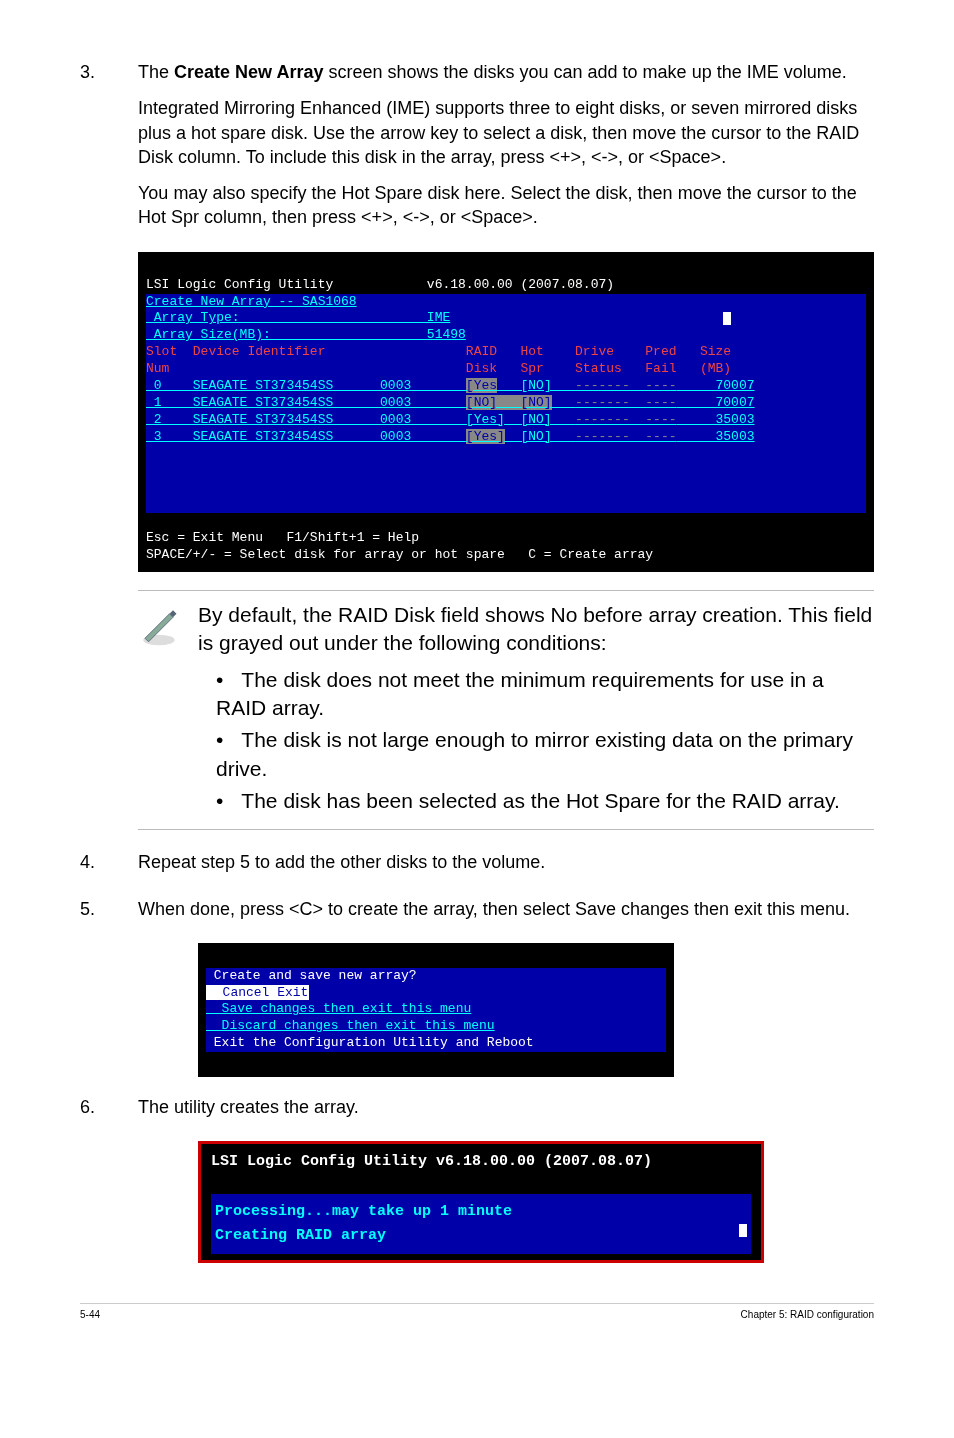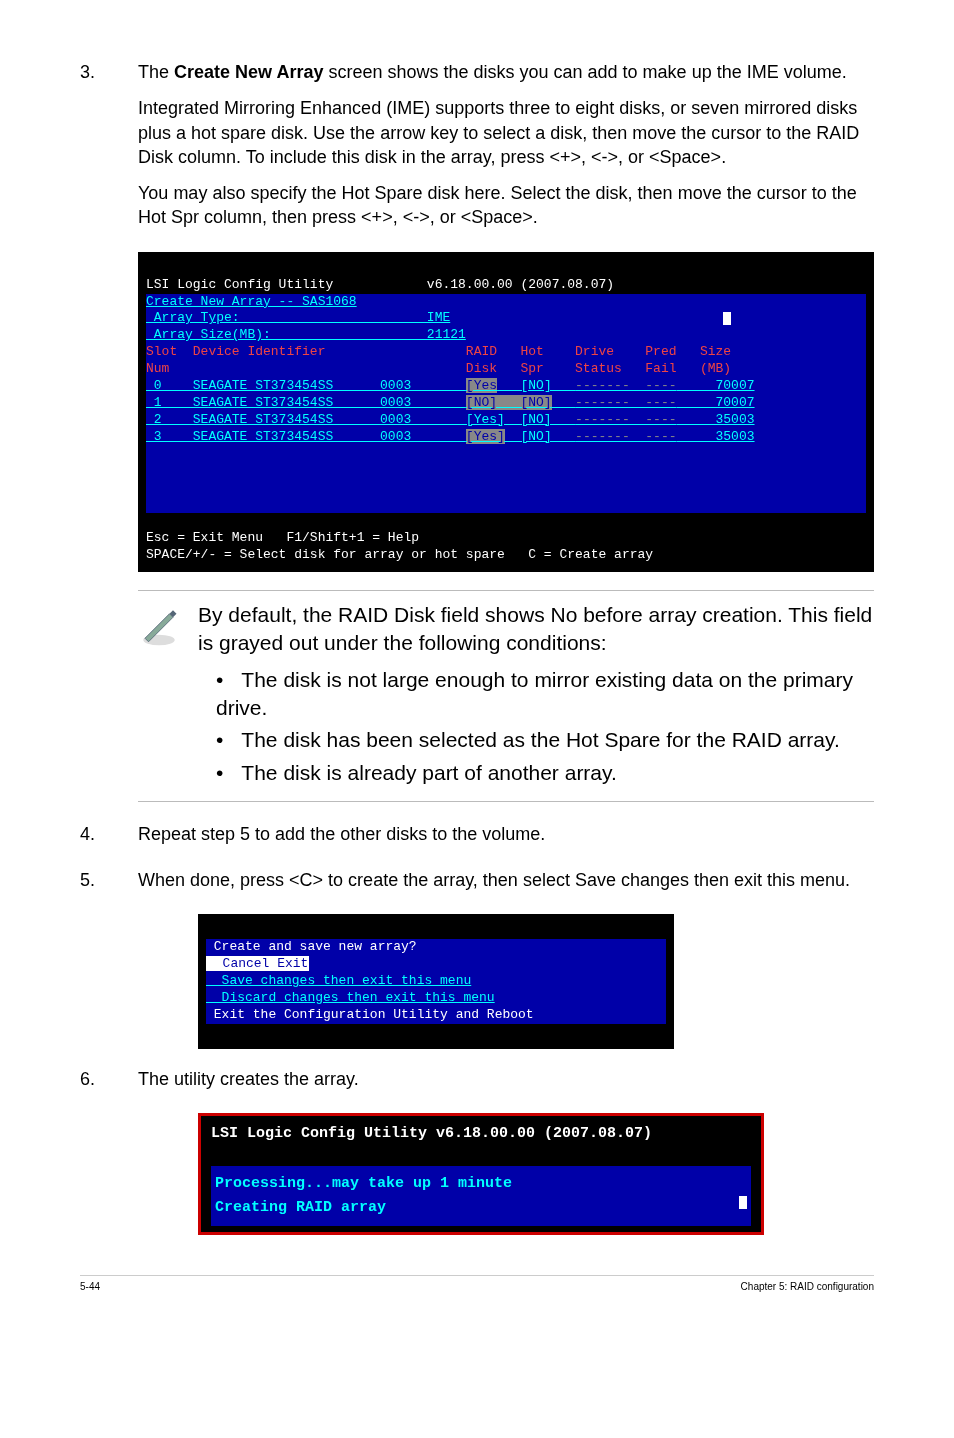--- a/index.html
+++ b/index.html
@@ -97,21 +97,21 @@
     </p>
     <p>Integrated Mirroring Enhanced (IME) supports three to eight disks, or seven mirrored disks plus a hot spare disk. Use the arrow key to select a disk, then move the cursor to the RAID Disk column. To include this disk in the array, press &lt;+&gt;, &lt;-&gt;, or &lt;Space&gt;.</p>
     <p>You may also specify the Hot Spare disk here. Select the disk, then move the cursor to the Hot Spr column, then press &lt;+&gt;, &lt;-&gt;, or &lt;Space&gt;.</p>
   </div>
 </div>
 
 <div class="terminal">
 <span class="ttl">LSI Logic Config Utility            v6.18.00.00 (2007.08.07)</span>
 <span class="bluebg"><span class="cyan">Create New Array -- SAS1068</span>
 <span class="cyan"> Array Type:                        IME</span>                                   <span class="cursor-block"></span>
-<span class="cyan"> Array Size(MB):                    21121</span>
+<span class="cyan"> Array Size(MB):                    51498</span>
 <span class="yellow">Slot  Device Identifier                  RAID   Hot    Drive    Pred   Size</span>
 <span class="yellow">Num                                      Disk   Spr    Status   Fail   (MB)</span>
 <span class="cyan"> 0    SEAGATE ST373454SS      0003       <span class="hi">[Yes</span>   [NO]   <span class="gray">-------  ----</span>     70007</span>
 <span class="cyan"> 1    SEAGATE ST373454SS      0003       <span class="hi">[NO]   [NO]</span>   <span class="gray">-------  ----</span>     70007</span>
 <span class="cyan"> 2    SEAGATE ST373454SS      0003       [Yes]  [NO]   <span class="gray">-------  ----</span>     35003</span>
 <span class="cyan"> 3    SEAGATE ST373454SS      0003       <span class="hi">[Yes]</span>  [NO]   <span class="gray">-------  ----</span>     35003</span>
 
 
 
 
@@ -124,23 +124,23 @@
   <div class="note-icon">
     <svg viewBox="0 0 48 48">
         <ellipse cx="24" cy="40" rx="18" ry="6" fill="#ddd"></ellipse>
         <polygon points="8,38 36,10 40,14 12,42" fill="#8a9" stroke="#567" stroke-width="1"></polygon>
         <polygon points="36,10 40,6 44,10 40,14" fill="#567"></polygon>
       </svg>
   </div>
   <div class="note-body">
     <p>By default, the RAID Disk field shows No before array creation. This field is grayed out under the following conditions:</p>
     <ul>
+      <li>The disk does not meet the  minimum requirements for use in a RAID array.</li>
       <li>The disk is not large enough to mirror existing data on the primary drive.</li>
       <li>The disk has been selected as the Hot Spare for the RAID array.</li>
-      <li>The disk is already part of another array.</li>
     </ul>
   </div>
 </div>
 
 <div class="step">
   <div class="step-num">4.</div>
   <div class="step-body">
     <p>Repeat step 5 to add the other disks to the volume.</p>
   </div>
 </div>

